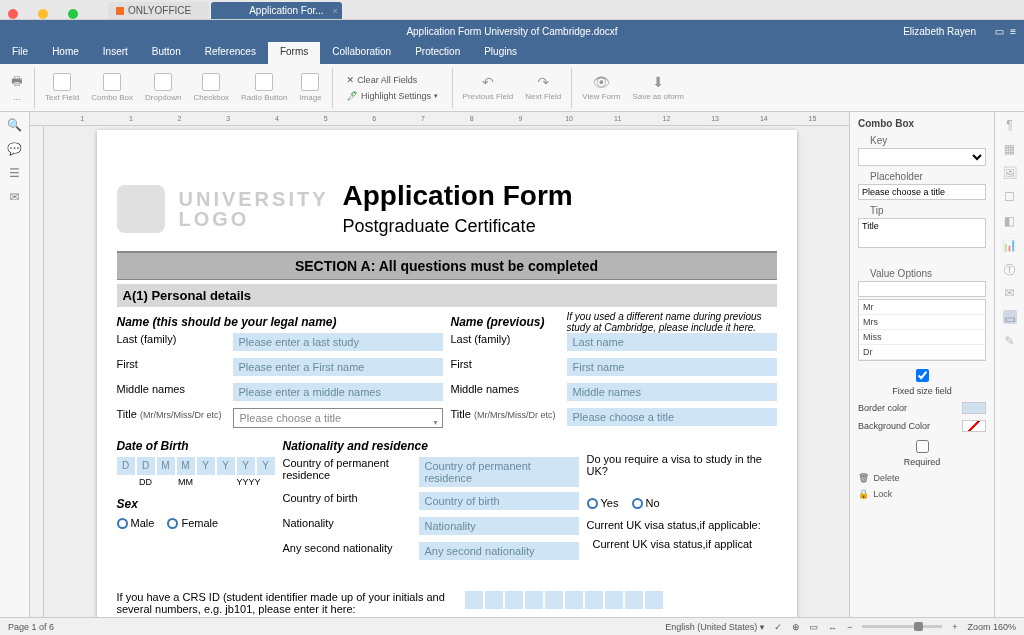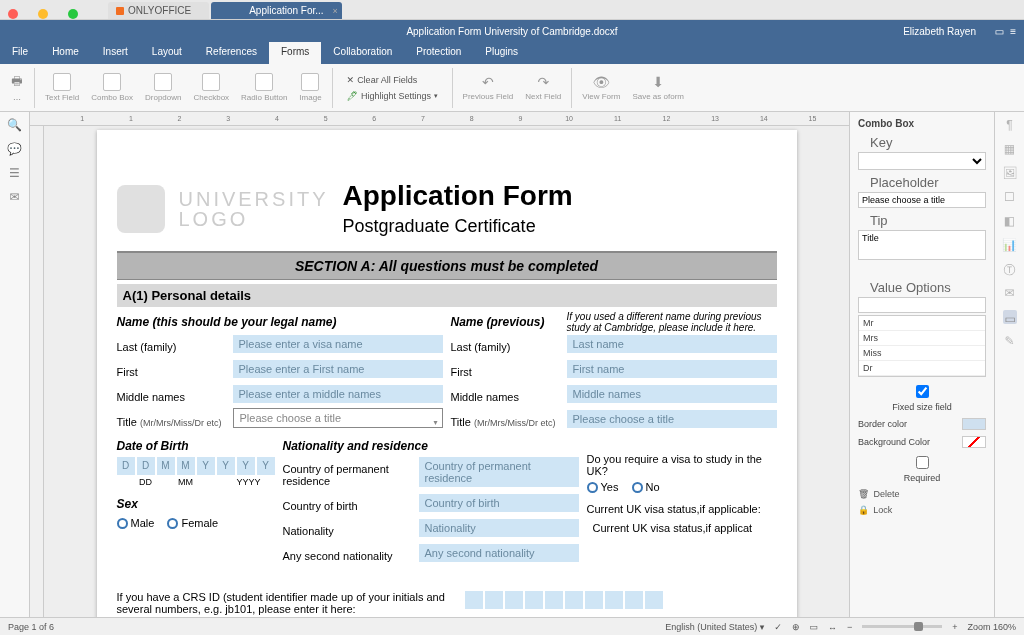--- a/index.html
+++ b/index.html
@@ -40,51 +40,51 @@
 .doc-viewport { flex:1; background:#eee; position:relative; overflow:hidden; }
 .ruler-h { height:14px; background:#f0f0f0; border-bottom:1px solid #cbcbcb; font-size:7px; color:#777; display:flex; align-items:center; padding-left:40px; }
 .ruler-h span { display:inline-block; width:40px; text-align:center;}
 .ruler-v { position:absolute; top:14px; left:0; width:14px; bottom:0; background:#f0f0f0; border-right:1px solid #cbcbcb;}
 .page-scroll { position:absolute; top:14px; left:14px; right:0; bottom:0; overflow:hidden; padding:4px 40px;}
 
 .page { width:700px; margin:0 auto; background:#fff; box-shadow:0 1px 4px rgba(0,0,0,0.3); padding:50px 20px 20px; font-size:11px; color:#000;}
 
 .logo-row { display:flex; align-items:center; gap:14px; margin-bottom:14px;}
 .logo-sq { width:48px; height:48px; background:#e0e0e0; border-radius:8px; }
-.logo-txt { font-size:20px; font-weight:normal; color:#ccc; letter-spacing:3px; line-height:1; }
+.logo-txt { font-size:20px; font-weight:bold; color:#ccc; letter-spacing:3px; line-height:1; }
 .app-title { flex:1; }
 .app-title h1 { font-size:28px; font-weight:bold; }
 .app-title h2 { font-size:18px; font-weight:normal; margin-top:4px; }
 
-.sec-a { background:#b5b5b5; text-align:center; font-style:italic; font-weight:bold; padding:5px; font-size:14px; margin-top:8px; border-top:2px solid #888; border-bottom:1px solid #888;}
+.sec-a { background:#b5b5b5; text-align:center; font-weight:bold; padding:5px; font-size:14px; margin-top:8px; border-top:2px solid #888; border-bottom:1px solid #888;}
 .sub-a { background:#d8d8d8; font-weight:bold; padding:4px 6px; font-size:13px; margin-top:4px;}
 
 .label-i { font-weight:bold; font-style:italic; font-size:12px; padding:4px 0;}
 .note { font-style:italic; font-size:10px; }
 
 .cols { display:flex; gap:8px; margin-top:4px;}
 .col { flex:1; }
-.frow { display:flex; align-items:flex-end; gap:6px; margin-bottom:5px; font-size:11px; min-height:20px;}
+.frow { display:flex; align-items:flex-start; gap:6px; margin-bottom:5px; font-size:11px; min-height:20px;}
 .frow label { flex:0 0 110px; font-size:11px;}
 .frow .inp { flex:1; background:#cfe5f5; border:none; padding:3px 6px; font-size:11px; color:#6a8aa0; }
 .frow .combo { flex:1; background:#fff; border:1px solid #888; padding:3px 6px; font-size:11px; color:#888; position:relative;}
 .frow .combo::after { content:"▾"; position:absolute; right:4px; bottom:0; font-size:8px;}
 .hint { font-size:9px; color:#555;}
 
 .dob-boxes { display:flex; gap:2px;}
 .db { width:18px; height:18px; background:#cfe5f5; text-align:center; font-size:10px; color:#6a8aa0; line-height:18px;}
 .db2 { width:18px; text-align:center; font-size:9px;}
 
 .radio { display:inline-flex; align-items:center; gap:3px; font-size:11px; margin-right:10px;}
 .radio .c { width:11px; height:11px; border:2px solid #3a77b5; border-radius:50%;}
 
 
 .rpanel { width:145px; background:#f7f7f7; border-left:1px solid #cbcbcb; font-size:10px; color:#444; padding:6px 8px; position:relative; }
 .rp-title { font-weight:bold; margin-bottom:6px; font-size:10px;}
-.rp-label { font-size:13px; color:#666; margin-top:5px; margin-bottom:2px;padding-left:12px;}
+.rp-label { font-size:10px; color:#666; margin-top:5px; margin-bottom:2px;padding-left:12px;}
 .rp-input { width:100%; border:1px solid #cbcbcb; background:#fff; font-size:9px; padding:2px 3px;}
 .rp-ta { width:100%; height:30px; border:1px solid #cbcbcb; background:#fff; font-size:9px; padding:2px 3px; resize:none;}
 .rp-list { border:1px solid #cbcbcb; background:#fff; margin-top:2px;}
 .rp-list div { padding:2px 4px; font-size:9px; border-bottom:1px solid #eee;}
 .rp-chk { display:flex; align-items:center; gap:4px; margin-top:8px; font-size:9px;flex-direction:column;}
 .rp-row { display:flex; justify-content:space-between; align-items:center; margin-top:6px; font-size:9px;}
 .rp-sw { width:24px; height:12px; border:1px solid #cbcbcb; background:#cfe0ef;}
 .rp-action { display:flex; align-items:center; gap:4px; margin-top:6px; font-size:9px; color:#555;}
 
 .right-strip { width:30px; background:#f7f7f7; border-left:1px solid #cbcbcb; display:flex; flex-direction:column; align-items:center; padding-top:6px; gap:10px;}
@@ -122,21 +122,21 @@
   <span class="right-icons">
     <span>▭</span>
     <span>≡</span>
   </span>
 </div>
 
 <div class="menu">
   <div class="menu-item">File</div>
   <div class="menu-item">Home</div>
   <div class="menu-item">Insert</div>
-  <div class="menu-item">Layout</div>
+  <div class="menu-item">Button</div>
   <div class="menu-item">References</div>
   <div class="menu-item active">Forms</div>
   <div class="menu-item">Collaboration</div>
   <div class="menu-item">Protection</div>
   <div class="menu-item">Plugins</div>
 </div>
 
 <div class="ribbon">
   <div style="width:26px;text-align:center;"><span style="color:#888;font-size:12px;">🖶</span><div style="font-size:8px;color:#888;margin-top:2px">⋯</div></div>
   <div class="r-sep"></div>
@@ -253,21 +253,21 @@
         </div>
 
         <div class="sec-a">SECTION A: All questions must be completed</div>
         <div class="sub-a">A(1) Personal details</div>
 
         <div class="cols">
           <div class="col">
             <div class="label-i">Name (this should be your legal name)</div>
             <div class="frow">
                 <label>Last (family)</label>
-                <div class="inp">Please enter a visa name</div>
+                <div class="inp">Please enter a last study</div>
               </div>
             <div class="frow">
                 <label>First</label>
                 <div class="inp">Please enter a First name</div>
               </div>
             <div class="frow">
                 <label>Middle names</label>
                 <div class="inp">Please enter a middle names</div>
               </div>
             <div class="frow">
@@ -347,21 +347,21 @@
                 <label style="flex:0 0 130px">Nationality</label>
                 <div class="inp">Nationality</div>
               </div>
             <div class="frow">
                 <label style="flex:0 0 130px">Any second nationality</label>
                 <div class="inp">Any second nationality</div>
               </div>
           </div>
           <div style="flex:0 0 190px">
             <div style="font-size:11px;margin-top:18px">Do you require a visa to study in the UK?</div>
-            <div style="margin-top:4px">
+            <div style="margin-top:20px">
               <span class="radio">
                   <span class="c"></span>
                   <span>Yes</span>
                 </span>
               <span class="radio">
                   <span class="c"></span>
                   <span>No</span>
                 </span>
             </div>
             <div style="font-size:11px;margin-top:8px">Current UK visa status,if applicable:</div>

